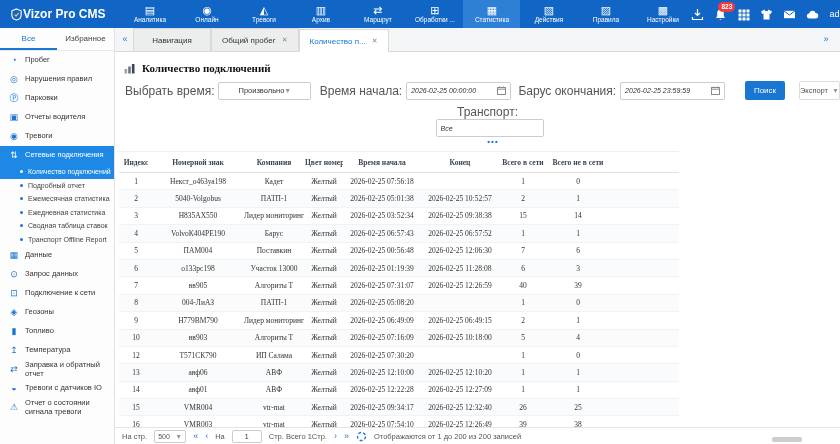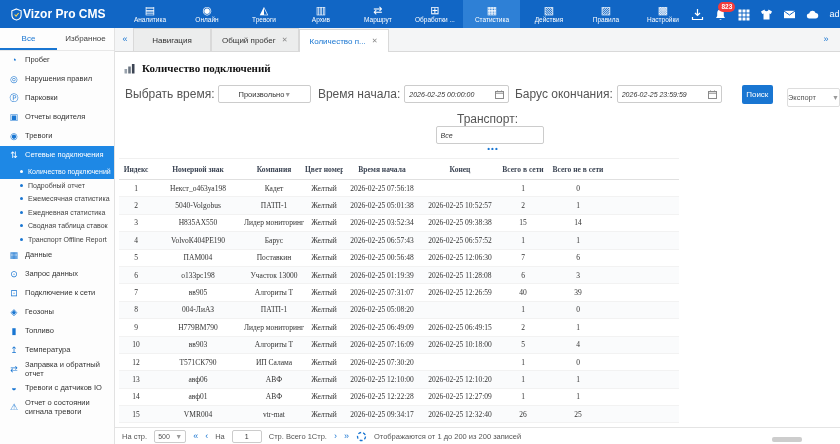--- a/index.html
+++ b/index.html
@@ -49,21 +49,21 @@
 
   .filters { padding-left:10px; color:#555; }
   .f-row { display:flex; align-items:center; margin-bottom:5px; }
   .f-label { font-size:12px; margin-right:4px; white-space:nowrap; }
   .selbox { width:102px; height:18px; border:1px solid #ccc; border-radius:2px; background:#fff; display:flex; align-items:center; justify-content:space-between; padding:0 19px; font-size:7.5px; color:#333; cursor:pointer; }
   .chev { color:#999; font-size:7px; }
   .inpbox { width:108px; height:18px; border:1px solid #ccc; border-radius:2px; background:#fff; display:flex; align-items:center; justify-content:space-between; padding:0 4px; }
   .inpbox input { border:none; outline:none; width:86px; font-size:7px; color:#333; font-family:"Liberation Sans",sans-serif; background:transparent;font-style:italic; }
   .gap1 { width:14px; } .gap2 { width:12px; }
   .btn-search { width:66px; height:19px; background:#1976d2; color:#fff; border:none; border-radius:2px; font-size:8px; margin-left:20px; cursor:pointer; font-family:"Liberation Sans",sans-serif; }
-  .btn-export { width:62px; height:19px; border:1px solid #ddd; border-radius:2px; background:#fff; color:#555; display:flex; align-items:center; justify-content:center; gap:16px; margin-left:14px; font-size:7.5px; cursor:pointer;margin-top:7px; }
+  .btn-export { width:62px; height:19px; border:1px solid #ddd; border-radius:2px; background:#fff; color:#555; display:flex; align-items:center; justify-content:center; gap:4px; margin-left:14px; font-size:7.5px; cursor:pointer; }
   .more-dots { color:#1976d2; font-size:8px; letter-spacing:1px; margin-left:7px; cursor:pointer; font-weight:bold; }
 
   .grid { border-collapse:collapse; margin-left:4px; margin-top:3px; font-family:"Liberation Serif", serif; table-layout:fixed; width:560px; }
   .grid th { font-size:7.5px; font-weight:bold; color:#3c4554; height:21px; border-top:1px solid #f0f0f0; border-bottom:1px solid #e0e0e0; text-align:center; overflow:hidden; white-space:nowrap; }
   .grid td { font-size:7.5px; color:#333; height:17.4px; text-align:center; border-bottom:1px solid #f2f2f2; overflow:hidden; white-space:nowrap; }
   .grid tr:nth-child(even) td { background:#fafbfc; }
 
   .pagination { position:absolute; left:0; right:0; bottom:0; height:17px; border-top:1px solid #e4e4e4; background:#fff; display:flex; align-items:center; gap:7px; padding-left:7px; font-size:7.5px; color:#555; }
   .pg-sel { width:32px; height:13px; border:1px solid #ccc; border-radius:2px; display:flex; align-items:center; justify-content:space-between; padding:0 3px; font-size:7px; cursor:pointer; background:#fff; }
   .pg-ar { color:#1976d2; font-size:9px; cursor:pointer; line-height:13px; }
@@ -574,20 +574,31 @@
           <td>VMR004</td>
           <td>vtr-mat</td>
           <td>Желтый</td>
           <td>2026-02-25 09:34:17</td>
           <td>2026-02-25 12:32:40</td>
           <td>26</td>
           <td>25</td>
           <td></td>
         </tr>
 
+        <tr>
+          <td>16</td>
+          <td>VMR003</td>
+          <td>vtr-mat</td>
+          <td>Желтый</td>
+          <td>2026-02-25 07:54:10</td>
+          <td>2026-02-25 12:26:49</td>
+          <td>39</td>
+          <td>38</td>
+          <td></td>
+        </tr>
 
     </tbody>
   </table>
 
   <div class="pagination">
     <span>На стр.</span>
     <div class="pg-sel">
       <span>500</span>
       <span class="chev">▼</span>
     </div>

